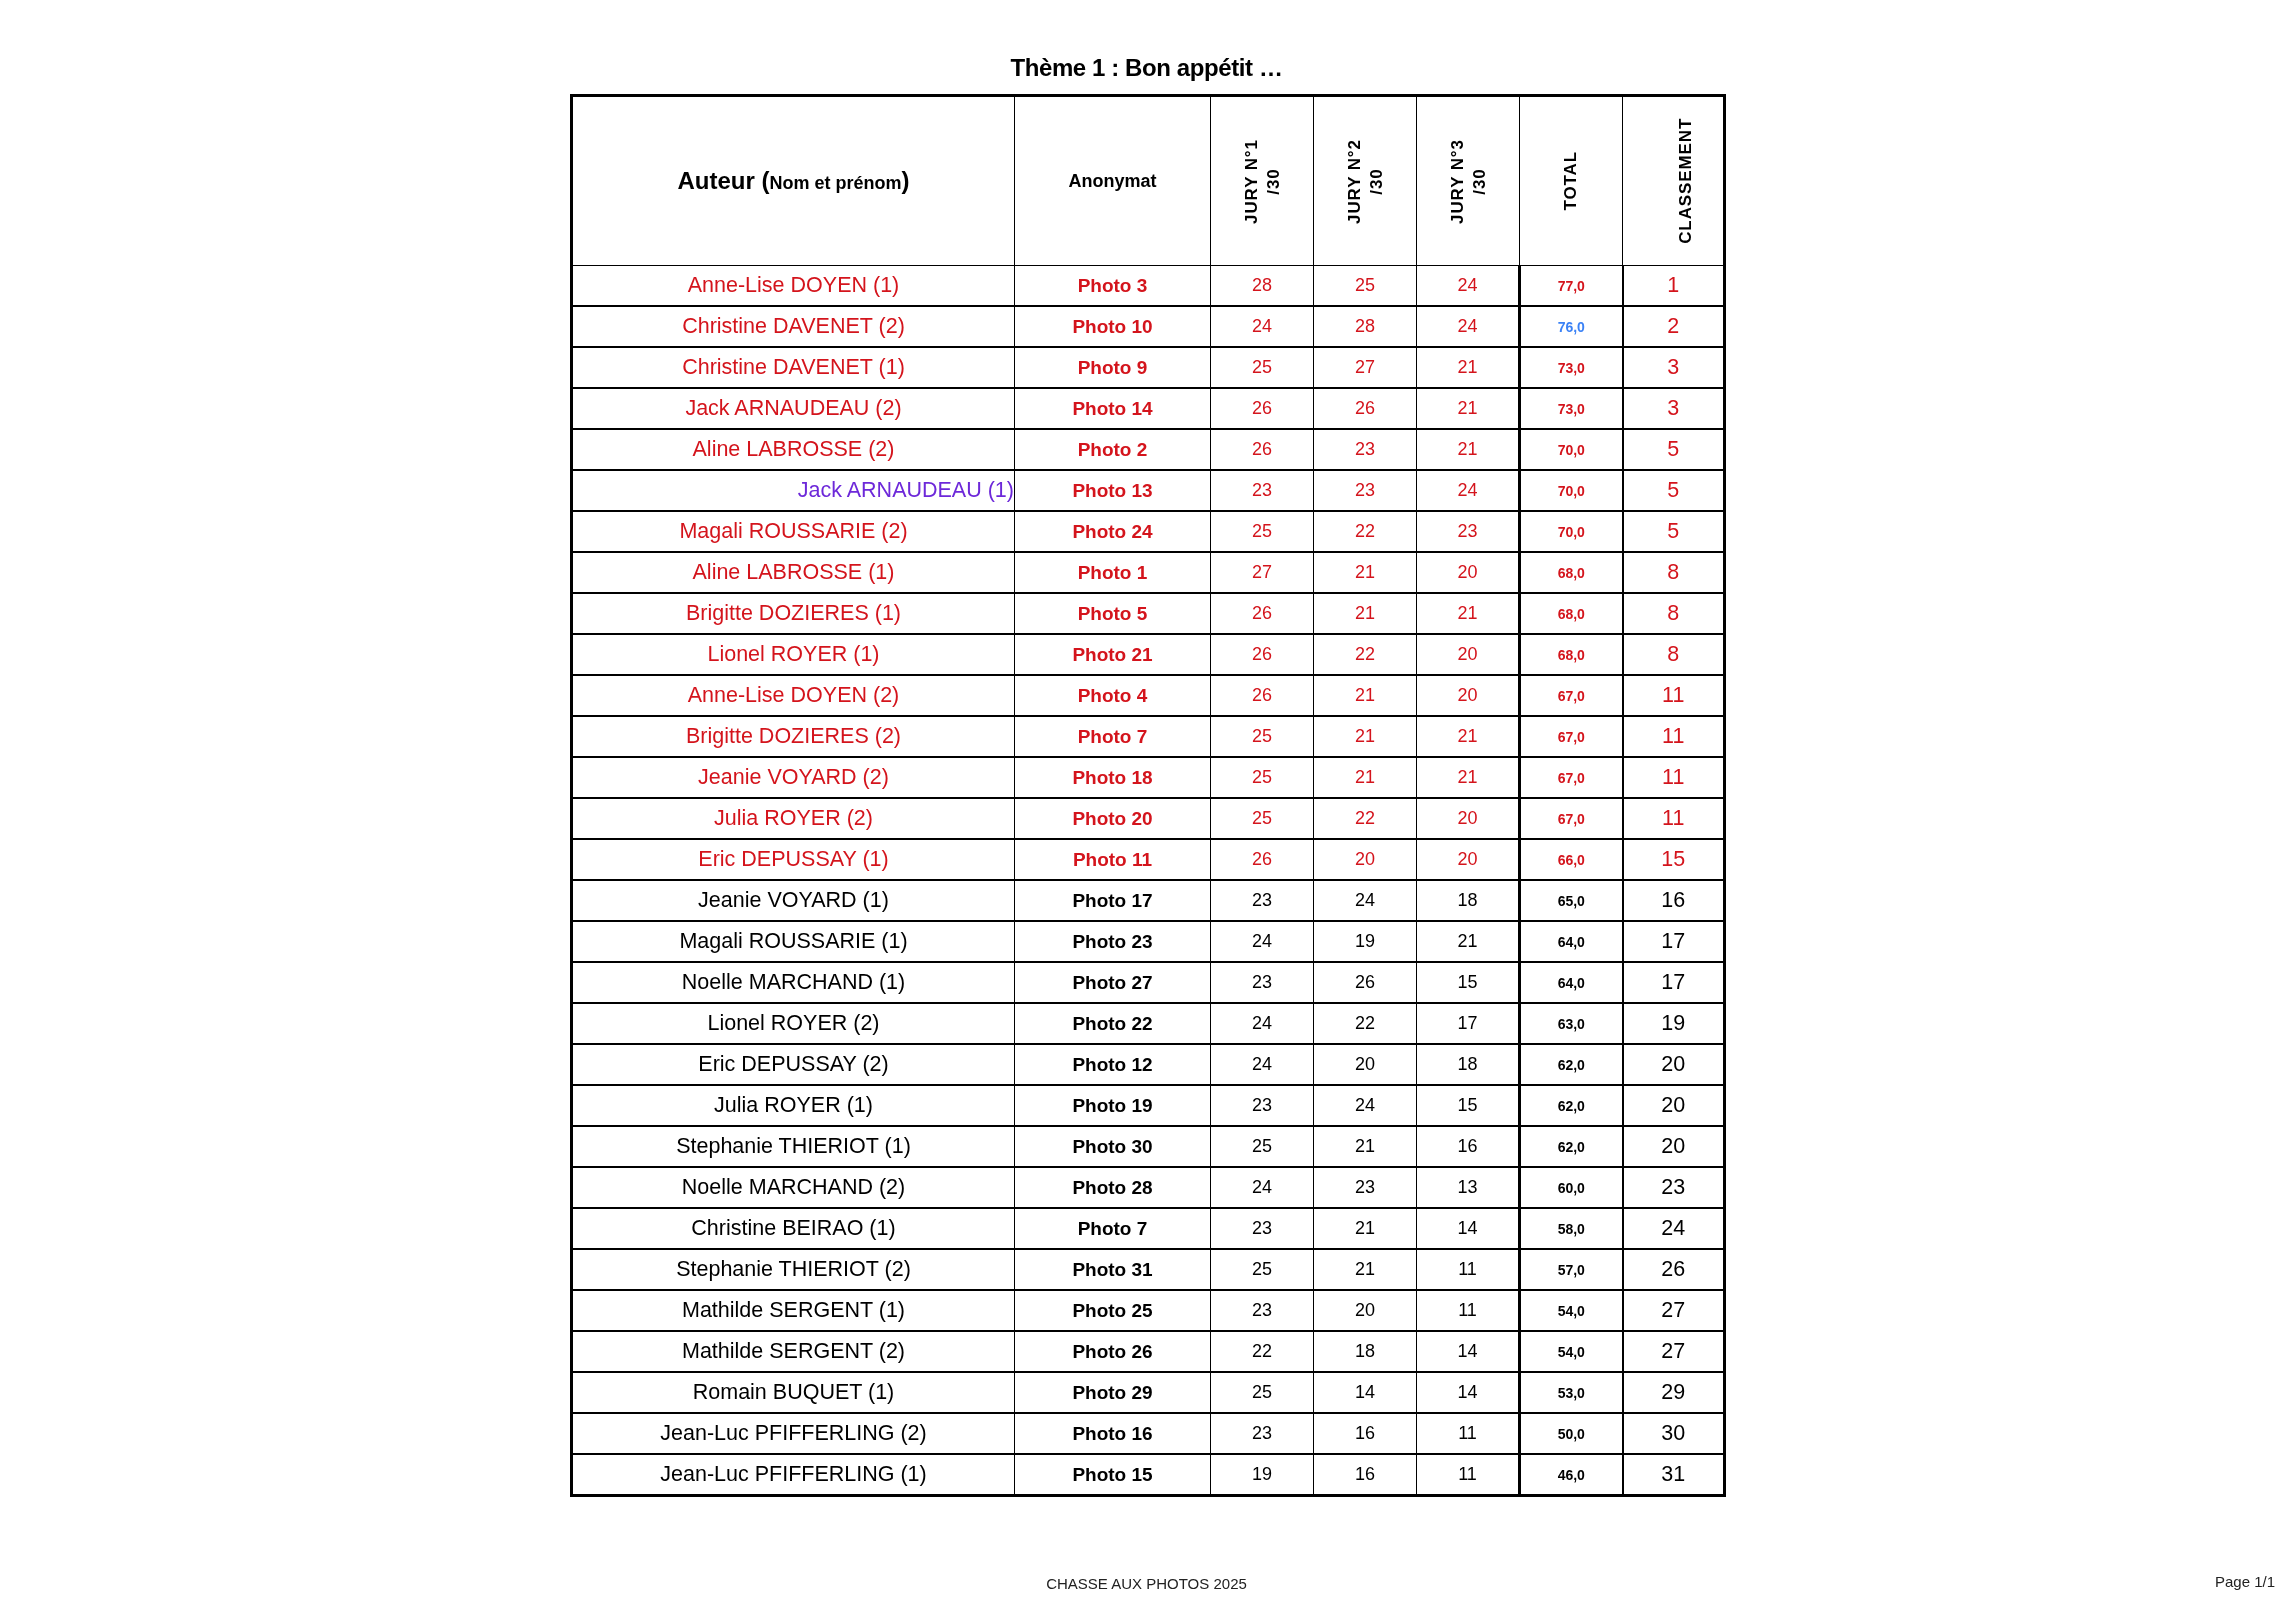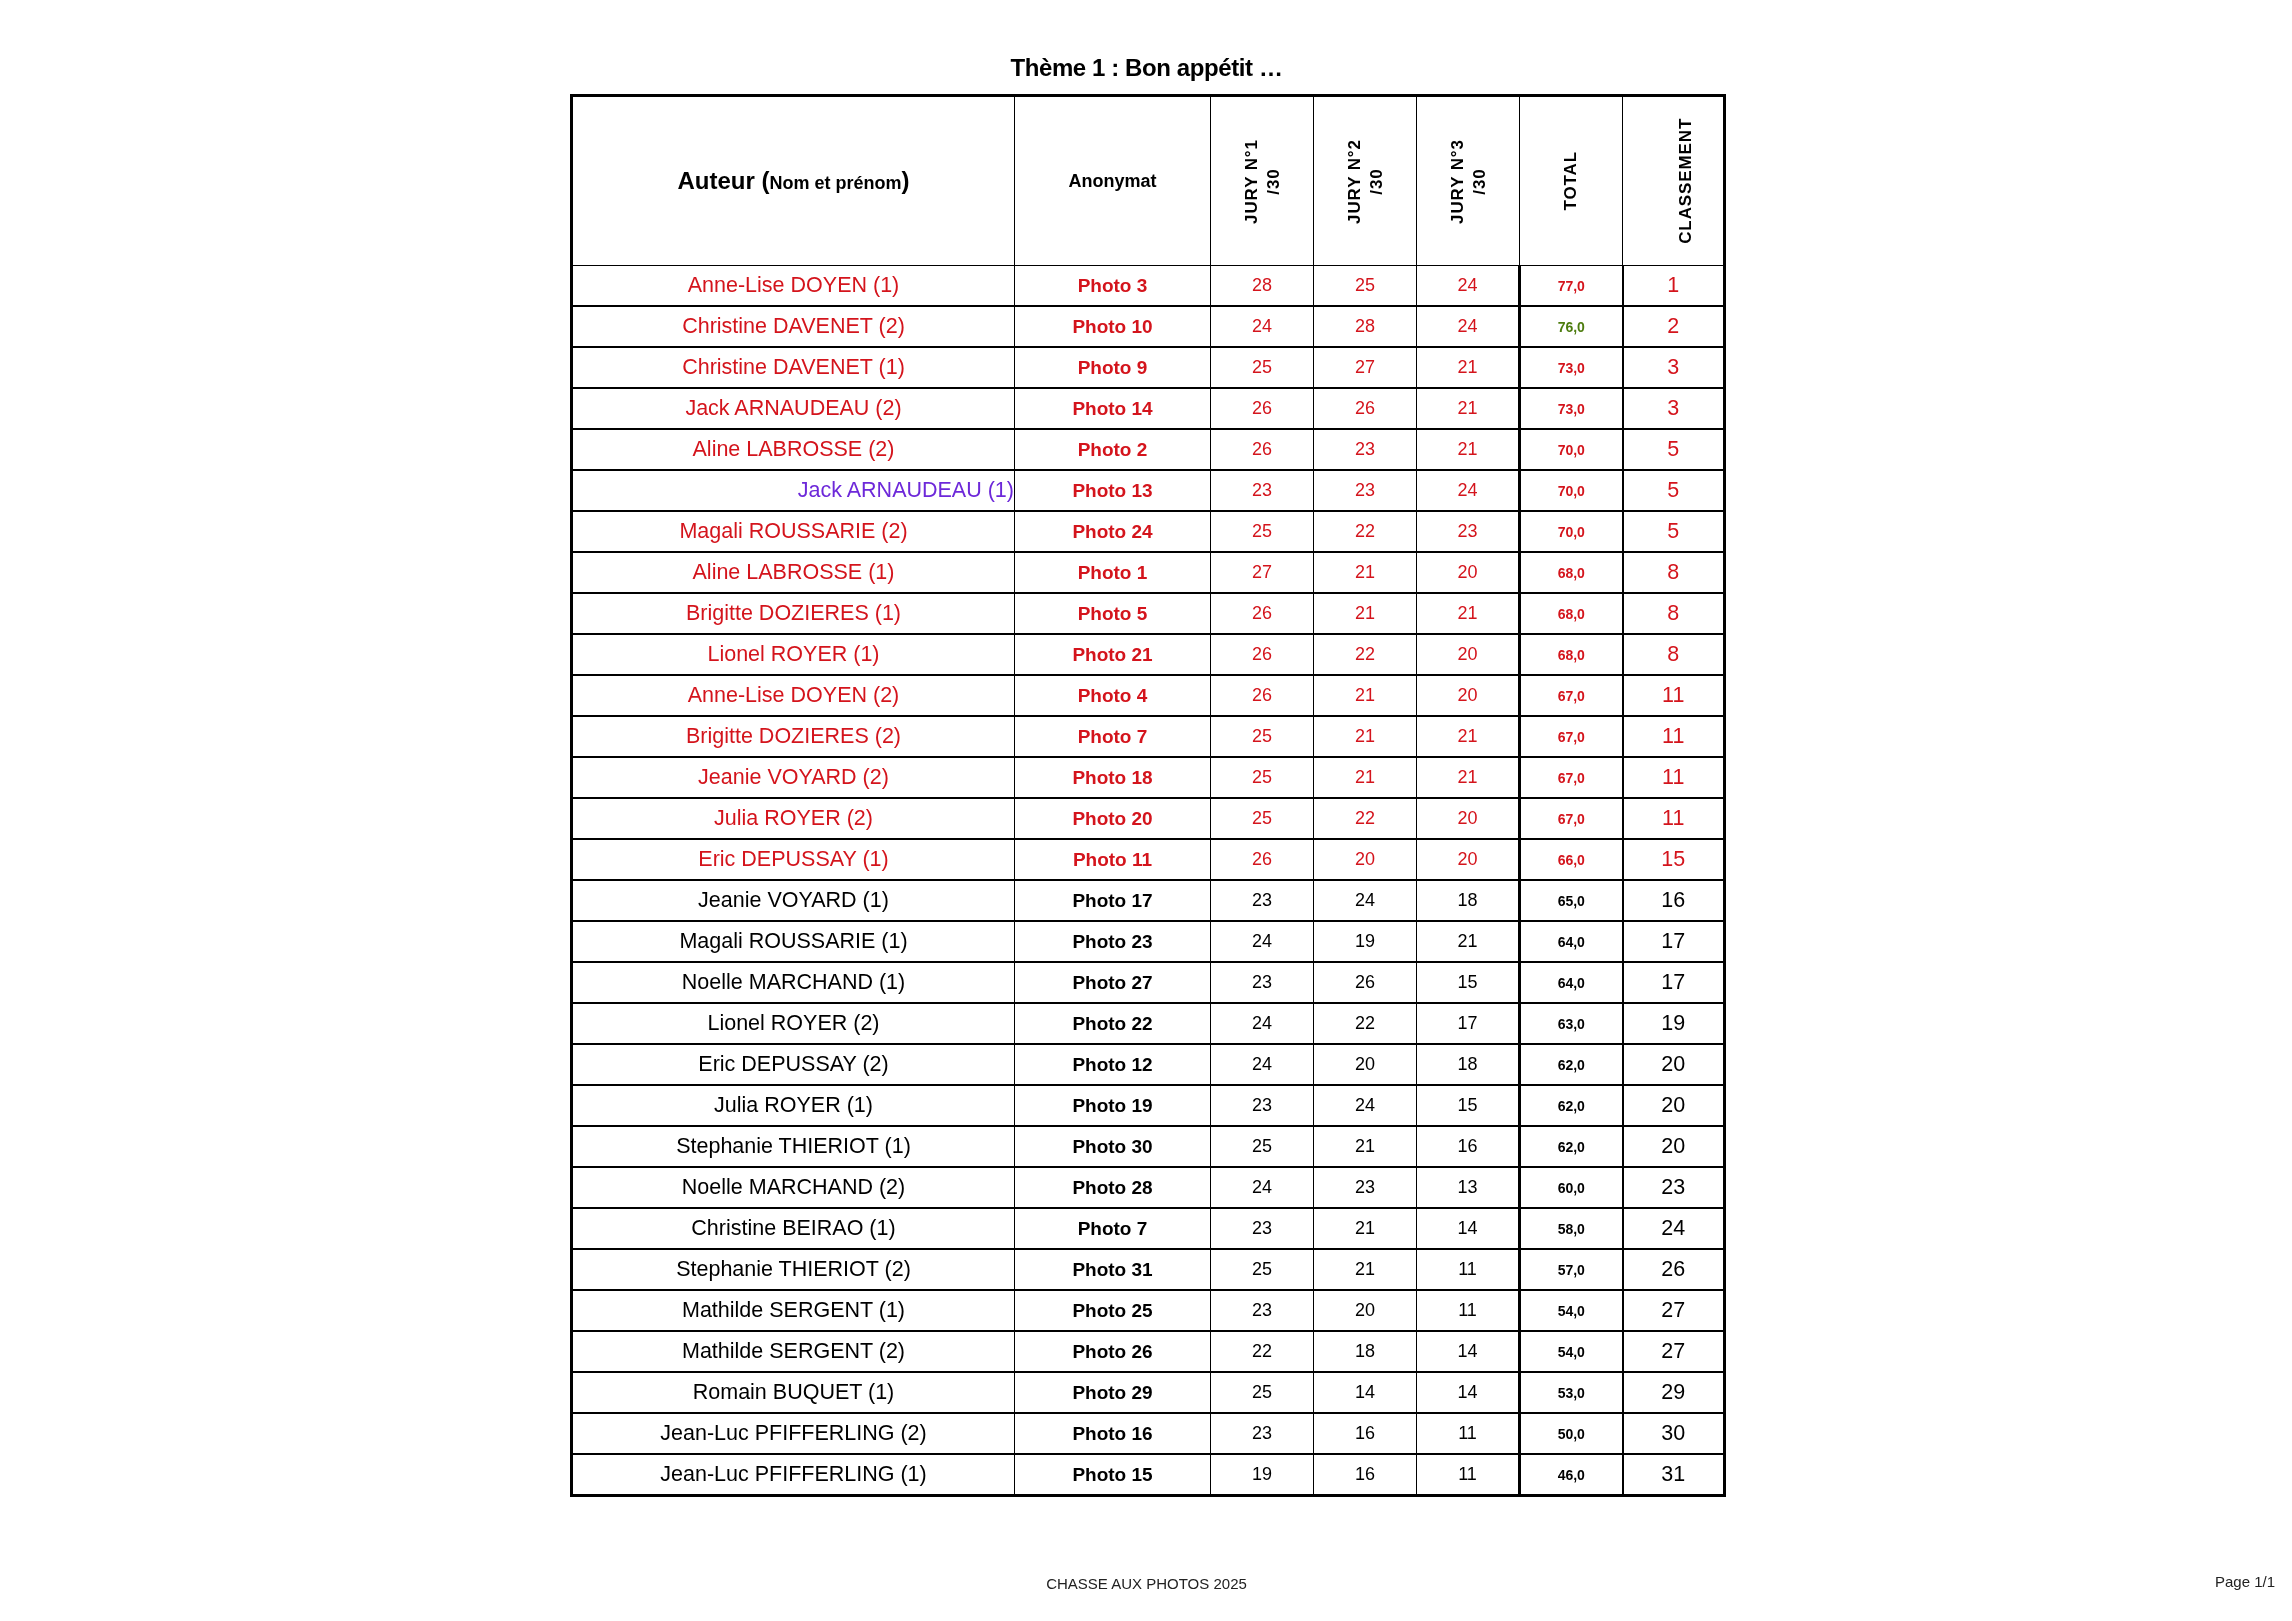--- a/index.html
+++ b/index.html
@@ -71,21 +71,21 @@
         <td class="jury" style="color: rgb(212, 20, 28);">24</td>
         <td class="total" style="color: rgb(212, 20, 28);">77,0</td>
         <td class="cls" style="color: rgb(212, 20, 28);">1</td>
       </tr>
       <tr class="top">
         <td class="name" style="color: rgb(212, 20, 28);">Christine DAVENET (2)</td>
         <td class="anon" style="color: rgb(212, 20, 28);">Photo 10</td>
         <td class="jury j1" style="color: rgb(212, 20, 28);">24</td>
         <td class="jury" style="color: rgb(212, 20, 28);">28</td>
         <td class="jury" style="color: rgb(212, 20, 28);">24</td>
-        <td class="total" style="color: #4d7c0f;">76,0</td>
+        <td class="total" style="color: #3b82f6;">76,0</td>
         <td class="cls" style="color: rgb(212, 20, 28);">2</td>
       </tr>
       <tr class="top">
         <td class="name" style="color: rgb(212, 20, 28);">Christine DAVENET (1)</td>
         <td class="anon" style="color: rgb(212, 20, 28);">Photo 9</td>
         <td class="jury j1" style="color: rgb(212, 20, 28);">25</td>
         <td class="jury" style="color: rgb(212, 20, 28);">27</td>
         <td class="jury" style="color: rgb(212, 20, 28);">21</td>
         <td class="total" style="color: rgb(212, 20, 28);">73,0</td>
         <td class="cls" style="color: rgb(212, 20, 28);">3</td>

